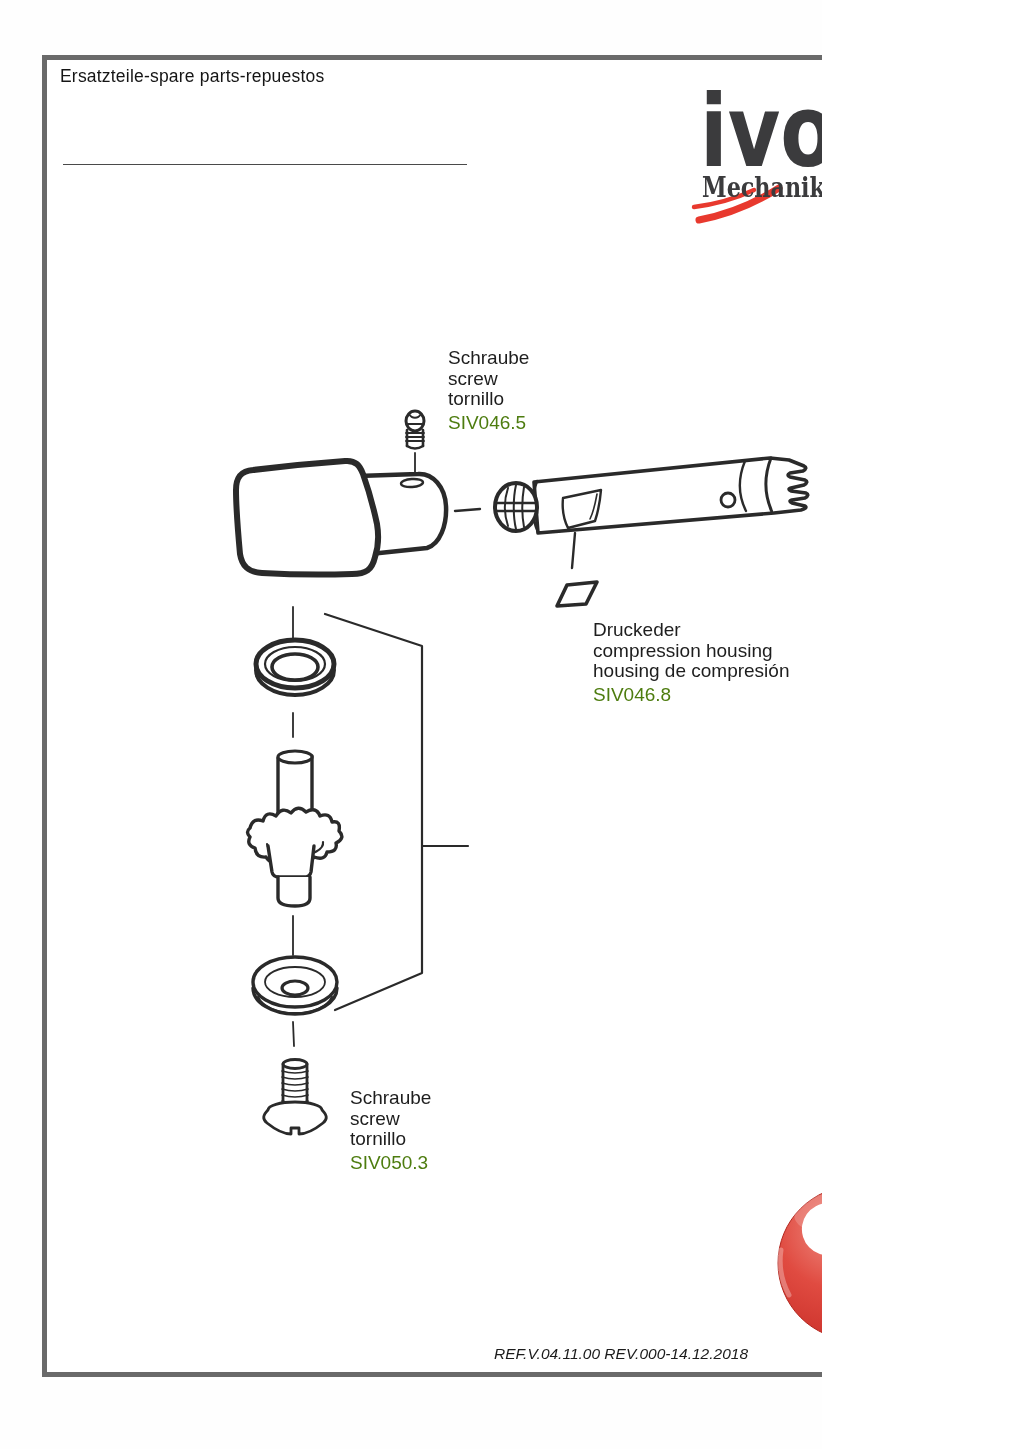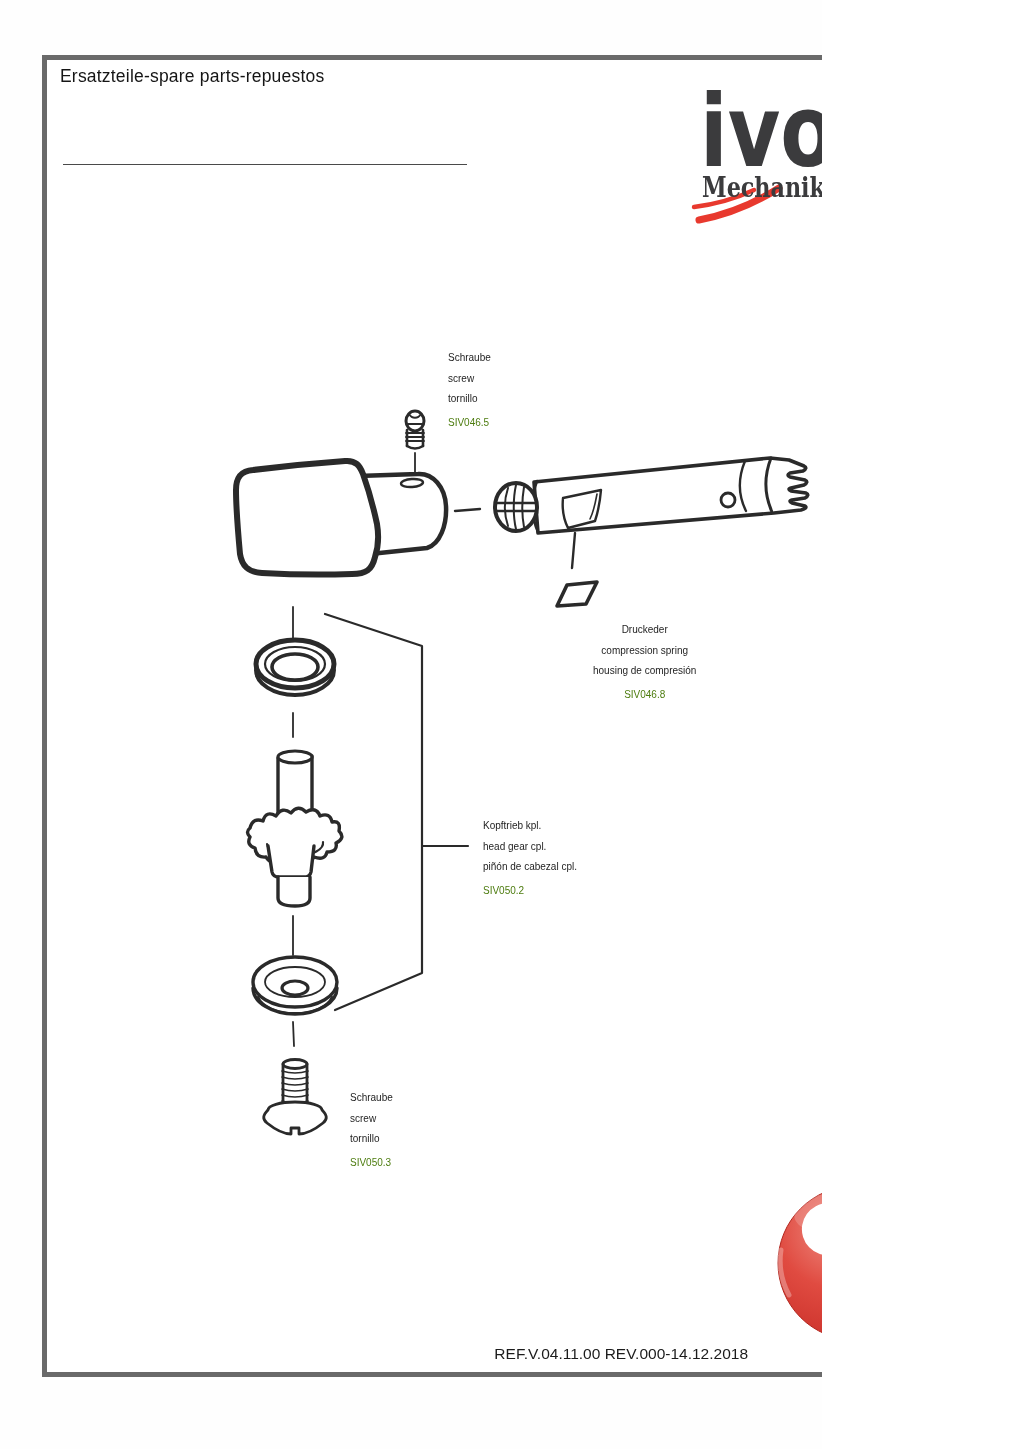--- a/index.html
+++ b/index.html
@@ -16,24 +16,24 @@
     position:absolute; left:60px; top:66px; font-size:17.5px; color:#151515; letter-spacing:0.2px;
   }
   .model {
     position:absolute; left:62px; top:106px; font-size:47px; color:#0f0f0f; letter-spacing:0.5px;
   }
   .model-underline {
     position:absolute; left:63px; top:164px; width:404px; height:0;
     border-top:1.6px solid #4a4a4a;
   }
   .footer-ref {
-    position:absolute; right:74px; top:1345px; font-size:15.5px; color:#1c1c1c;
+    position:absolute; right:74px; top:1345px; font-size:15.5px; color:#1c1c1c;font-style:italic;
   }
   .diagram-svg { position:absolute; left:0; top:0; }
-  .part-label { position:absolute; font-size:10px; line-height:20.5px; color:#1e1e1e; white-space:nowrap; }
+  .part-label { position:absolute; font-size:19px; line-height:20.5px; color:#1e1e1e; white-space:nowrap; }
   .part-label .ref { color:#4d7c0f; margin-top:3px; }
 </style>
 </head>
 <body>
 
 <div class="page">
   <div class="frame"></div>
 
   <div class="subtitle">Ersatzteile-spare parts-repuestos</div>
   <div class="model-underline"></div>
@@ -182,33 +182,27 @@
 
 
   <div class="part-label" style="left:448px; top:348px;">
     <div>Schraube</div>
     <div>screw</div>
     <div>tornillo</div>
     <div class="ref">SIV046.5</div>
   </div>
 
 
-  <div class="part-label" style="left:593px; top:620px;text-align:center;">
+  <div class="part-label" style="left:593px; top:620px;">
     <div>Druckeder</div>
-    <div>compression spring</div>
+    <div>compression housing</div>
     <div>housing de compresión</div>
     <div class="ref">SIV046.8</div>
   </div>
 
-  <div class="part-label" style="left:483px; top:816px;">
-    <div>Kopftrieb kpl.</div>
-    <div>head gear cpl.</div>
-    <div>piñón de cabezal cpl.</div>
-    <div class="ref">SIV050.2</div>
-  </div>
 
   <div class="part-label" style="left:350px; top:1088px;">
     <div>Schraube</div>
     <div>screw</div>
     <div>tornillo</div>
     <div class="ref">SIV050.3</div>
   </div>
 
   <div class="footer-ref">REF.V.04.11.00 REV.000-14.12.2018</div>
 </div>

